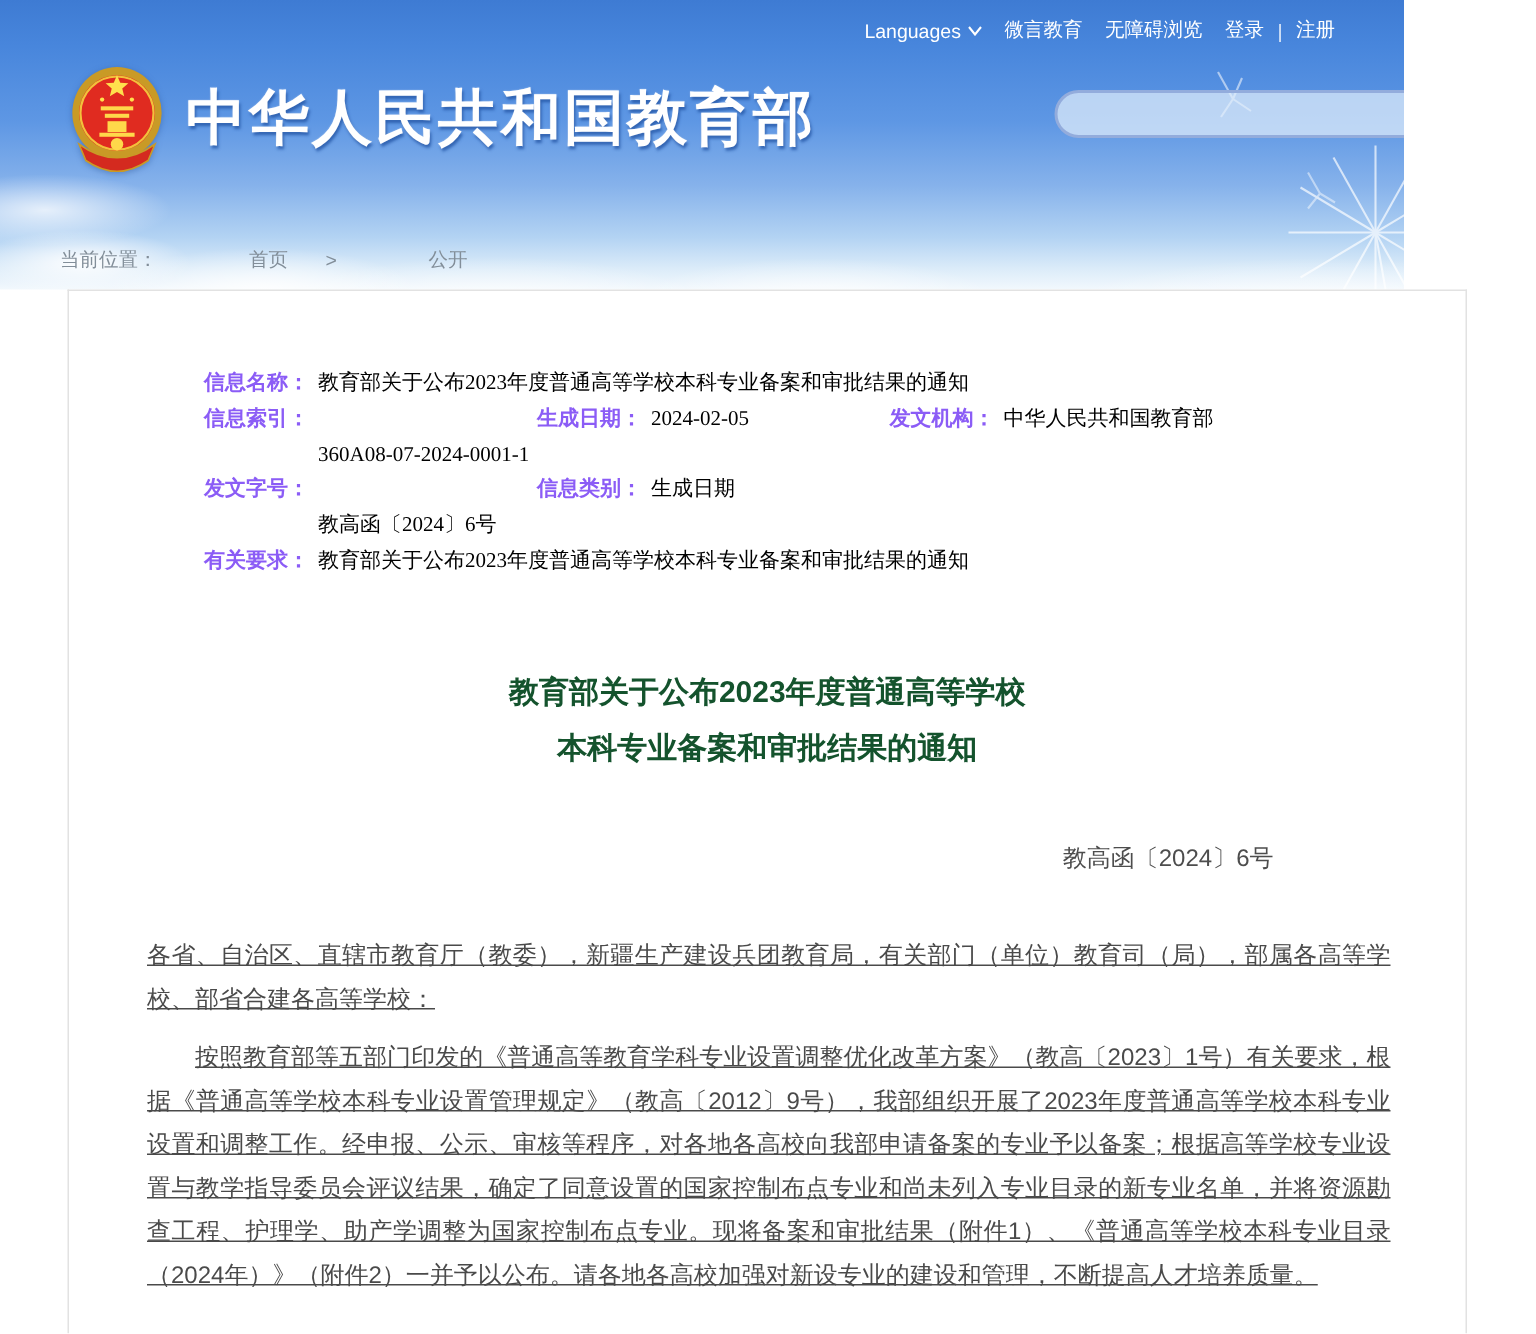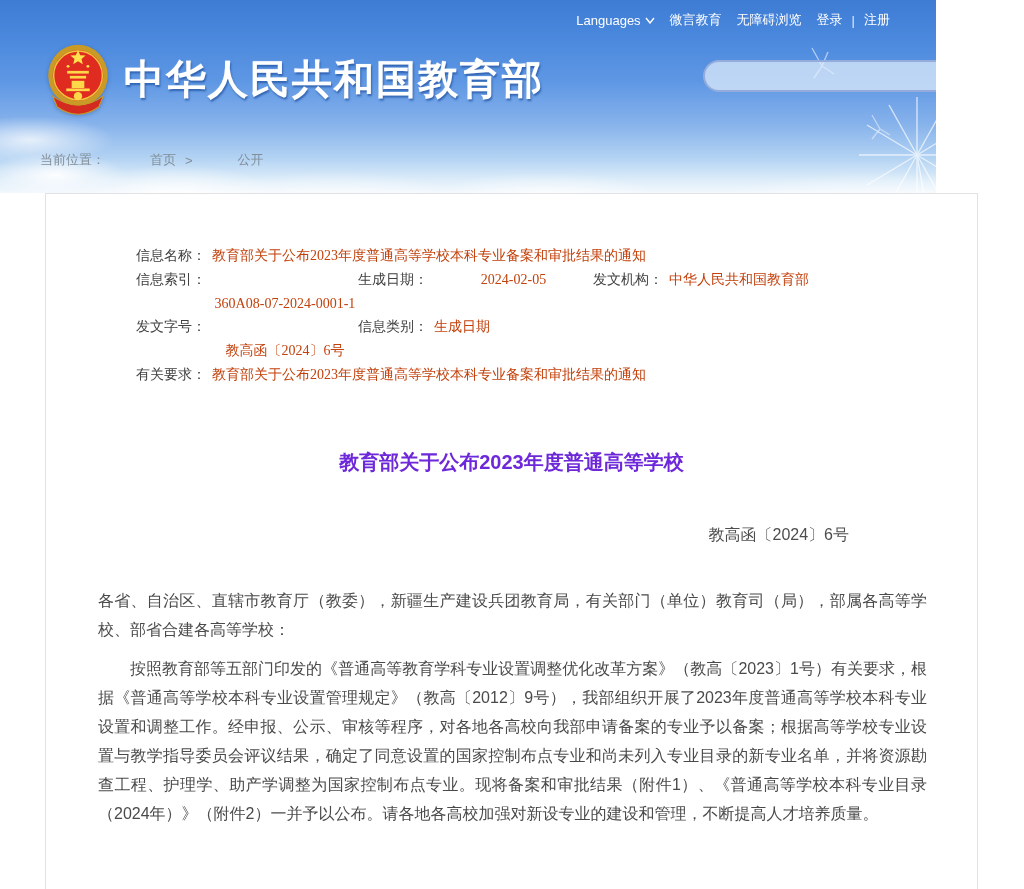--- a/index.html
+++ b/index.html
@@ -33,42 +33,42 @@
   .site-sub { font-size:13px; font-weight:bold; color:#eef5ff; letter-spacing:.3px;
     text-shadow:1px 1px 1px rgba(35,85,165,.8); margin-top:1px; }
 
   .search { position:absolute; left:703px; top:60px; width:274px; height:32px;
     border:2px solid #93ACDC; border-radius:17px; background:rgba(226,238,251,.72);
     display:flex; align-items:center; padding:0 8px 0 14px; }
   .search input { flex:1; height:100%; border:none; outline:none; background:transparent;
     font-size:14px; color:#345; }
   .search .mag { cursor:pointer; display:flex; align-items:center; }
 
-  .breadcrumb { position:absolute; left:40px; top:151px; font-size:13px; color:#828E99;
-    display:flex; gap:9px; align-items:center; }
+  .breadcrumb { position:absolute; left:40px; top:164px; font-size:13px; color:#828E99;
+    display:flex; gap:25px; align-items:center; }
   .breadcrumb a { color:#828E99; text-decoration:none; cursor:pointer;margin-left:36px; }
 
   
   .card { position:relative; margin-left:45px; width:933px; height:696px; background:#fff;
     border:1px solid #E2E2E2; border-bottom:none; }
 
   .info-table { margin:50px 44px 0 90px; font-family:"Liberation Serif","DejaVu Serif",serif;
     font-size:14px; line-height:23.5px; color:#3F3F3F; }
   .irow { display:flex; }
-  .ilabel { font-weight:normal; color:#404040; width:76px; flex-shrink:0; }
+  .ilabel { font-weight:bold; color:#8b5cf6; width:76px; flex-shrink:0; }
   .v-a { width:146px; flex-shrink:0;margin-top:24px; }
   .v-b { width:159px; flex-shrink:0; }
-  .ivalue { color:#c2410c;text-align:center; }
+  .ivalue { color:#000000; }
 
   .doc-title { margin-top:58px; text-align:center; font-size:20px; font-weight:bold;
-    color:#6d28d9; line-height:37px; }
+    color:#14532d; line-height:37px; }
   .doc-number { margin-top:44px; padding-right:128px; text-align:right; font-size:16px; color:#4D4D4D; }
 
   .doc-body { margin:40px 50px 0 52px; font-size:16px; line-height:29px; color:#4A4A4A;
-    text-align:justify; }
+    text-align:justify;text-decoration:underline; }
   .doc-body .para { margin-top:10px; text-indent:2em; }
 </style>
 </head>
 <body>
 
 <header class="header">
   <div class="clouds"></div>
 
   <svg class="dandelion" width="230" height="230" viewBox="0 0 230 230">
     <g stroke="#ffffff" stroke-width="1.4" opacity="0.85" fill="none">
@@ -175,20 +175,21 @@
       <span class="ivalue">生成日期</span>
     </div>
     <div class="irow">
       <span class="ilabel">有关要求：</span>
       <span class="ivalue">教育部关于公布2023年度普通高等学校本科专业备案和审批结果的通知</span>
     </div>
   </section>
 
   <h1 class="doc-title">
     <div>教育部关于公布2023年度普通高等学校</div>
+    <div>本科专业备案和审批结果的通知</div>
   </h1>
 
   <div class="doc-number">教高函〔2024〕6号</div>
 
   <article class="doc-body">
     <p class="salutation">各省、自治区、直辖市教育厅（教委），新疆生产建设兵团教育局，有关部门（单位）教育司（局），部属各高等学校、部省合建各高等学校：</p>
     <p class="para">按照教育部等五部门印发的《普通高等教育学科专业设置调整优化改革方案》（教高〔2023〕1号）有关要求，根据《普通高等学校本科专业设置管理规定》（教高〔2012〕9号），我部组织开展了2023年度普通高等学校本科专业设置和调整工作。经申报、公示、审核等程序，对各地各高校向我部申请备案的专业予以备案；根据高等学校专业设置与教学指导委员会评议结果，确定了同意设置的国家控制布点专业和尚未列入专业目录的新专业名单，并将资源勘查工程、护理学、助产学调整为国家控制布点专业。现将备案和审批结果（附件1）、《普通高等学校本科专业目录（2024年）》（附件2）一并予以公布。请各地各高校加强对新设专业的建设和管理，不断提高人才培养质量。</p>
   </article>
 
 </main>

